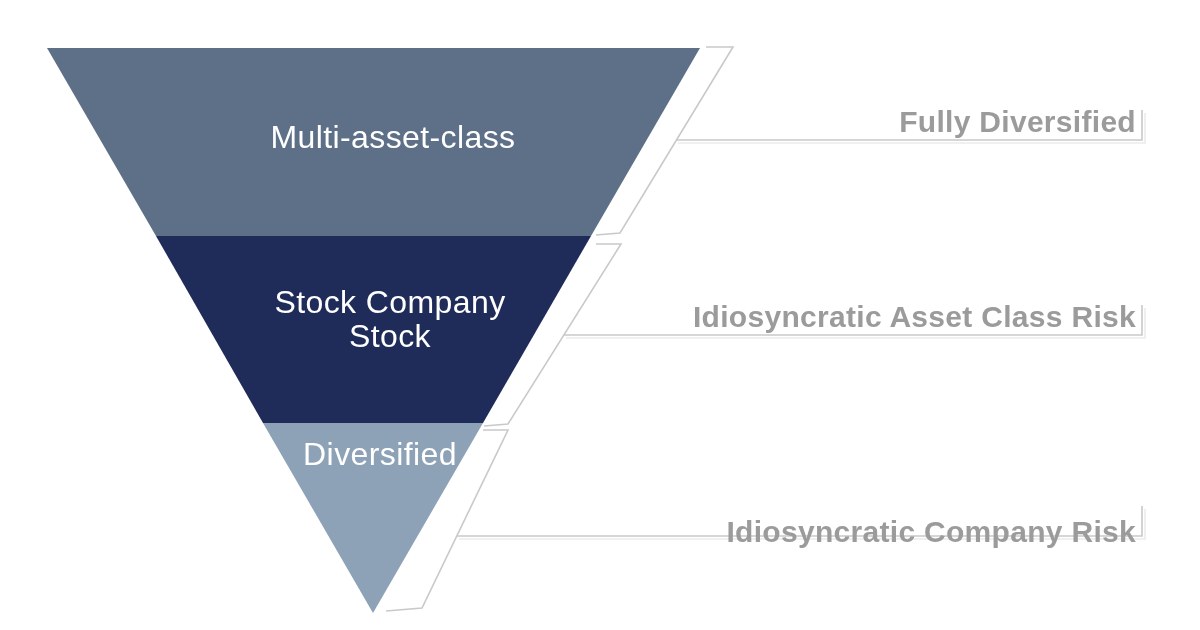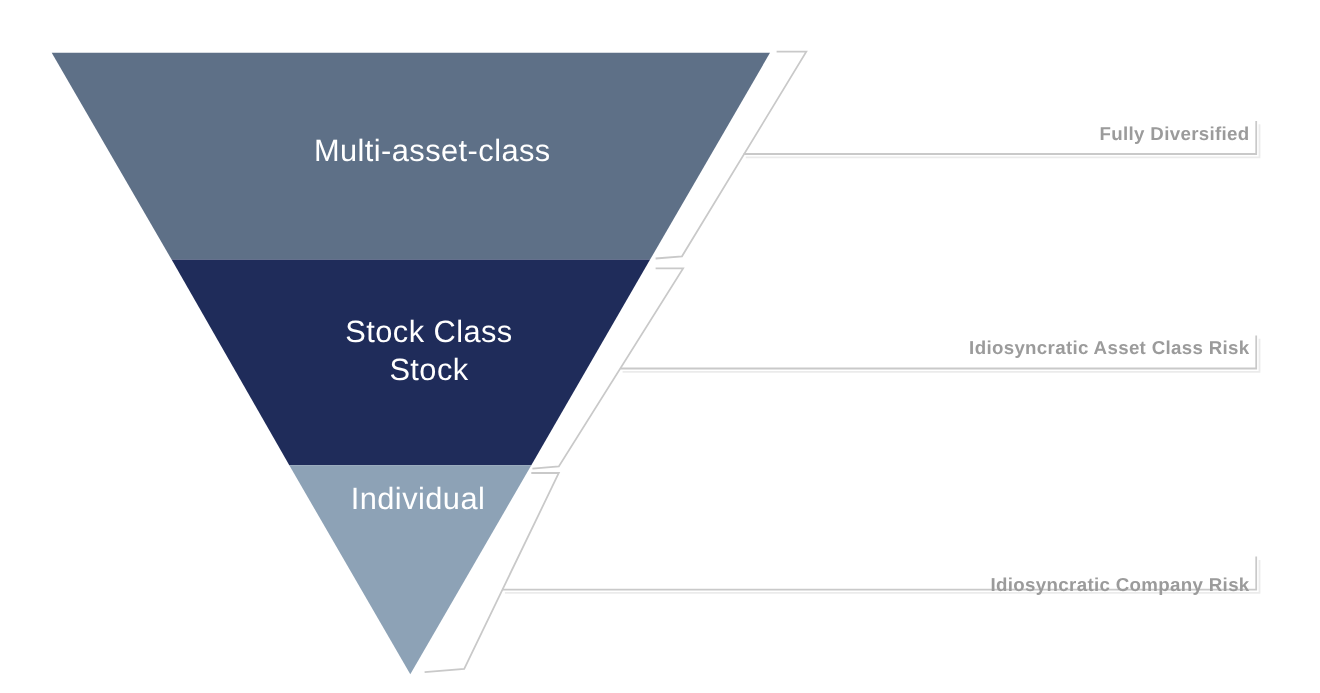--- a/index.html
+++ b/index.html
@@ -18,32 +18,32 @@
   .canvas svg {
     position: absolute;
     left: 0;
     top: 0;
   }
   .tier-label {
     position: absolute;
     width: 400px;
     text-align: center;
     color: #ffffff;
-    font-size: 28px;
+    font-size: 32px;
     line-height: 34px;
     letter-spacing: 0.4px;
     font-weight: 400;
   }
   .tier-label .ln { display: block; }
   .annotation {
     position: absolute;
     right: 64px;
     width: 520px;
     text-align: right;
-    font-size: 17px;
+    font-size: 30px;
     line-height: 30px;
     font-weight: 700;
     letter-spacing: 0.3px;
     color: #9b9b9b;
   }
 </style>
 </head>
 <body>
 
 <div class="canvas">
@@ -71,26 +71,26 @@
       <path d="M 564,335 H 1142 V 305"></path>
       <path d="M 457,536 H 1142 V 506"></path>
     </g>
   </svg>
 
   <div class="tier-label" style="left:193px; top:120px;">
     <span class="ln">Multi-asset-class</span>
   </div>
 
   <div class="tier-label" style="left:190px; top:285px;">
-    <span class="ln">Stock Class</span>
+    <span class="ln">Stock Company</span>
     <span class="ln">Stock</span>
   </div>
 
   <div class="tier-label" style="left:180px; top:437px;">
-    <span class="ln">Individual</span>
+    <span class="ln">Diversified</span>
   </div>
 
   <div class="annotation" style="top:107px;">Fully Diversified</div>
 
   <div class="annotation" style="top:302px;text-align:right;">Idiosyncratic Asset Class Risk</div>
 
   <div class="annotation" style="top:517px;">Idiosyncratic Company Risk</div>
 
 </div>
 

